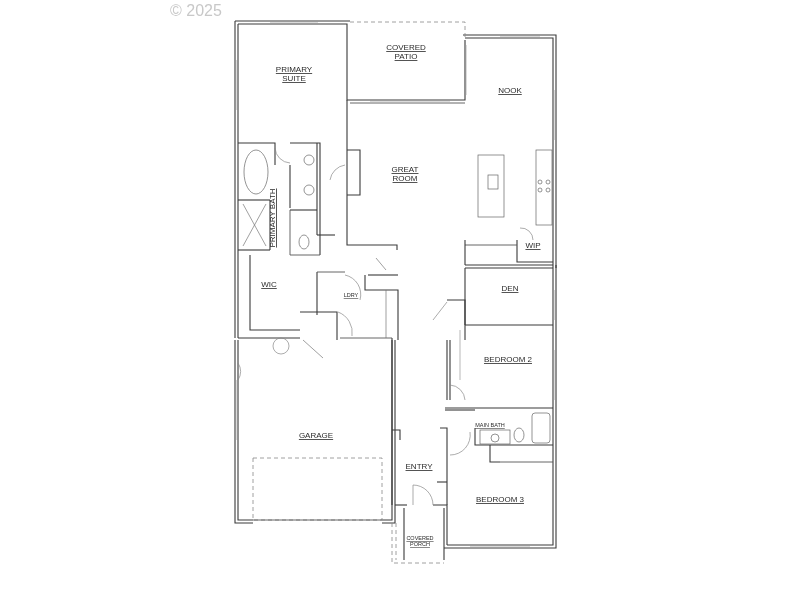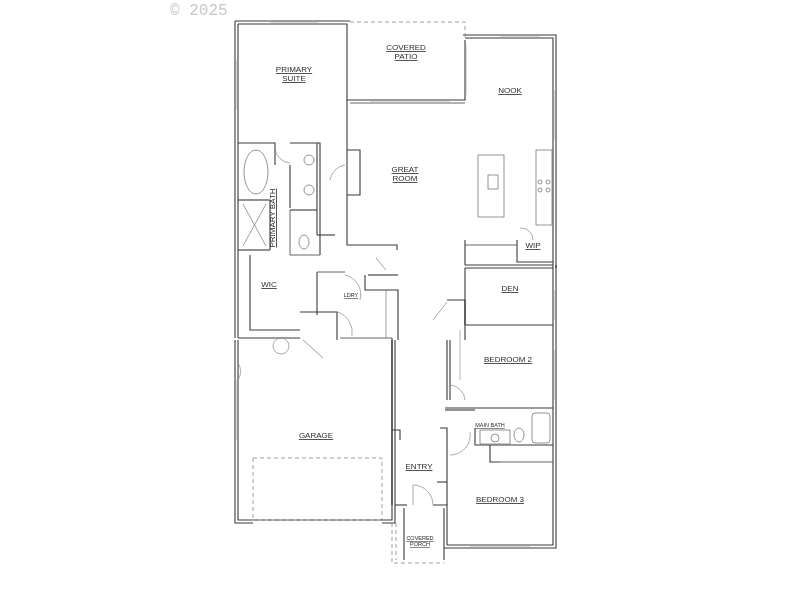--- a/index.html
+++ b/index.html
@@ -1,17 +1,17 @@
 <!DOCTYPE html>
 <html><head>
 <meta charset="utf-8">
 <style>
   html,body{margin:0;padding:0;background:#ffffff;}
   body{width:800px;height:600px;position:relative;overflow:hidden;font-family:"Liberation Sans",sans-serif;}
-  .copyright{position:absolute;left:170px;top:2px;font-family:Liberation Mono, monospace;font-size:16px;color:#c8c8c8;letter-spacing:0px;}
+  .copyright{position:absolute;left:170px;top:2px;font-family:Liberation Sans, sans-serif;font-size:16px;color:#c8c8c8;letter-spacing:0px;}
   svg{position:absolute;left:0;top:0;}
   .wall{fill:none;stroke:#3a3a3a;stroke-width:1.1;}
   .wall2{fill:none;stroke:#555;stroke-width:0.9;}
   .thin{fill:none;stroke:#777;stroke-width:0.7;}
   .win{fill:none;stroke:#9a9a9a;stroke-width:0.7;}
   .dash{fill:none;stroke:#888;stroke-width:0.8;stroke-dasharray:4 3;}
   .swing{fill:none;stroke:#888;stroke-width:0.7;}
   .label{font-family:"Liberation Sans",sans-serif;font-size:8px;fill:#2a2a2a;text-anchor:middle;text-decoration:underline;}
   .label-sm{font-family:"Liberation Sans",sans-serif;font-size:5.5px;fill:#2a2a2a;text-anchor:middle;text-decoration:underline;}
   .fix{fill:#fff;stroke:#666;stroke-width:0.7;}

